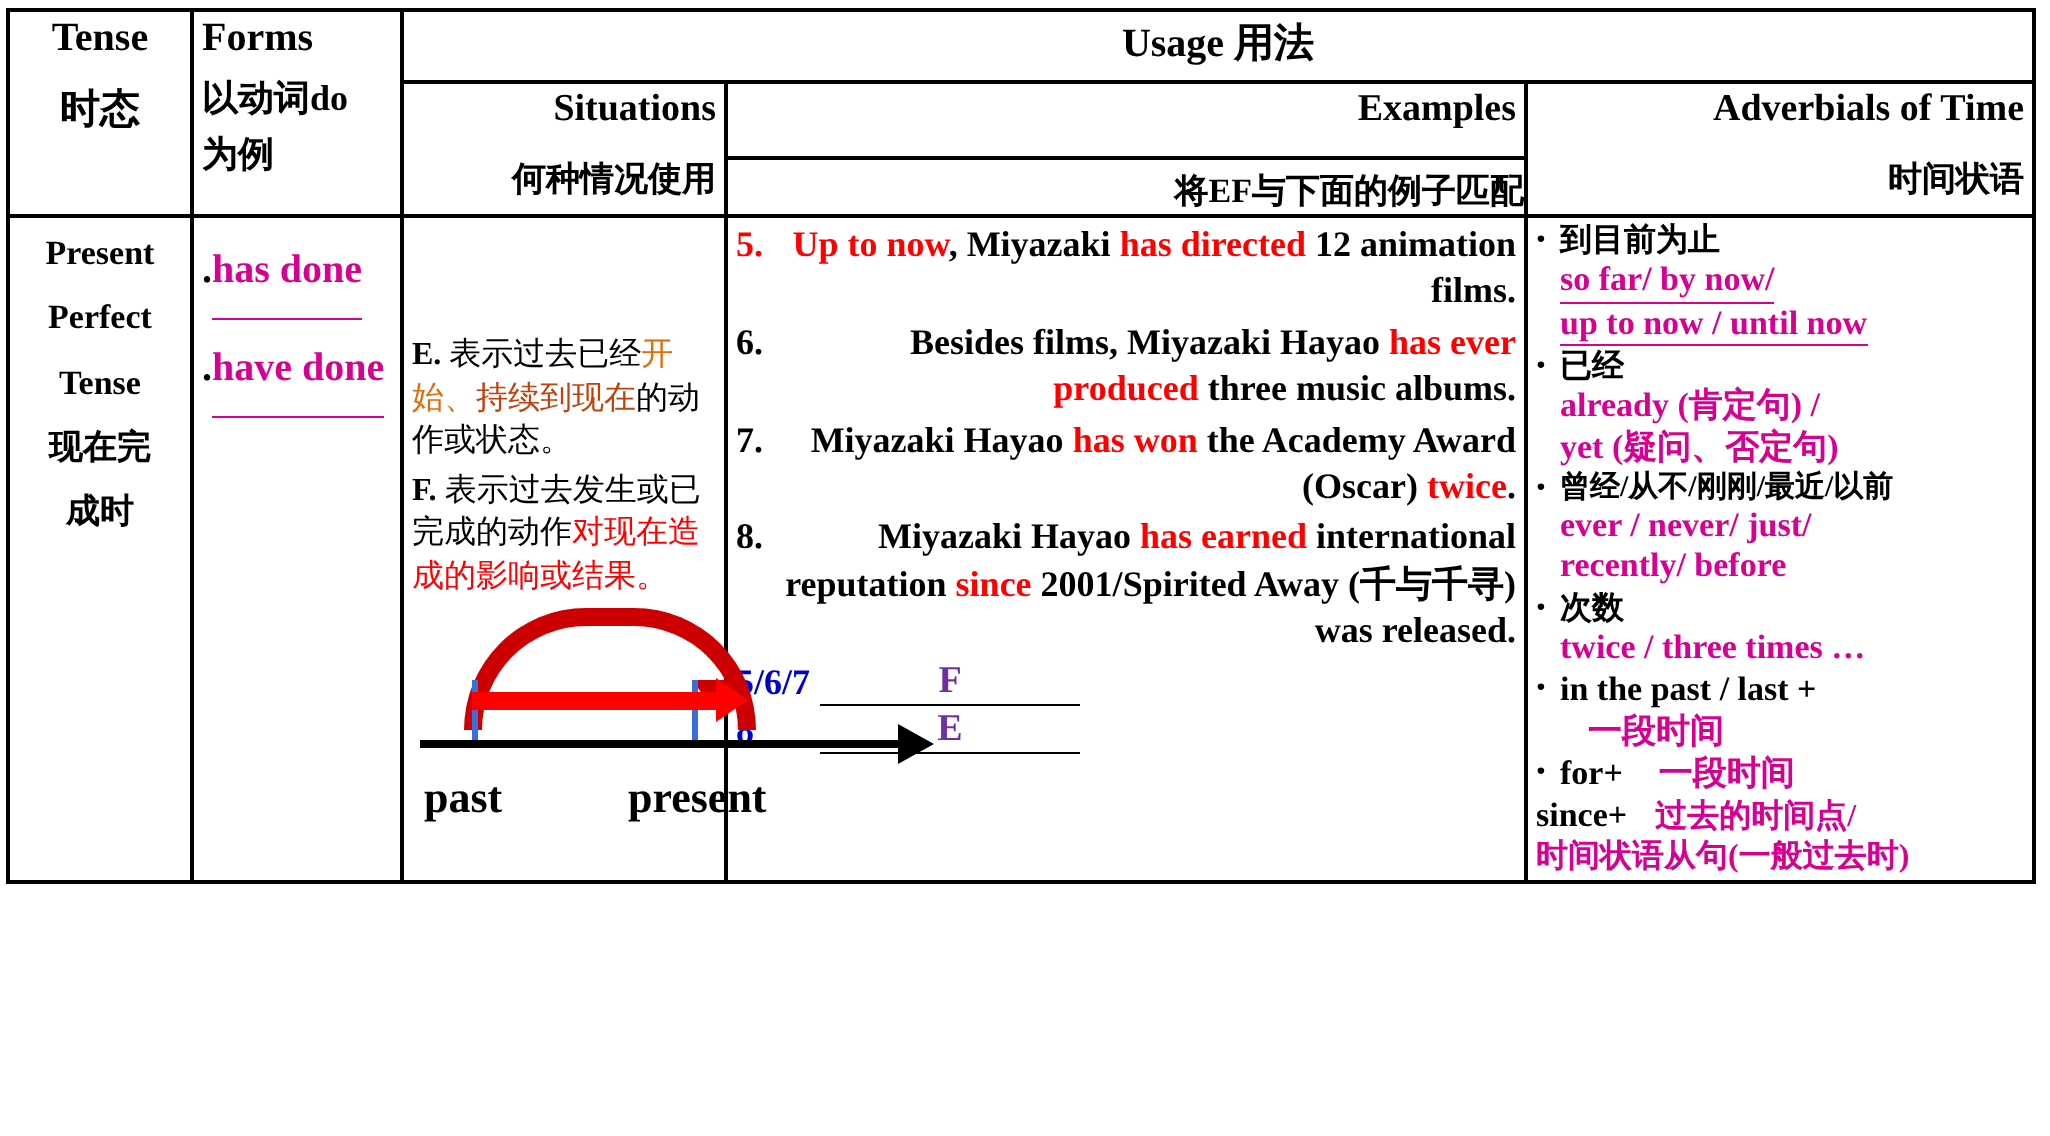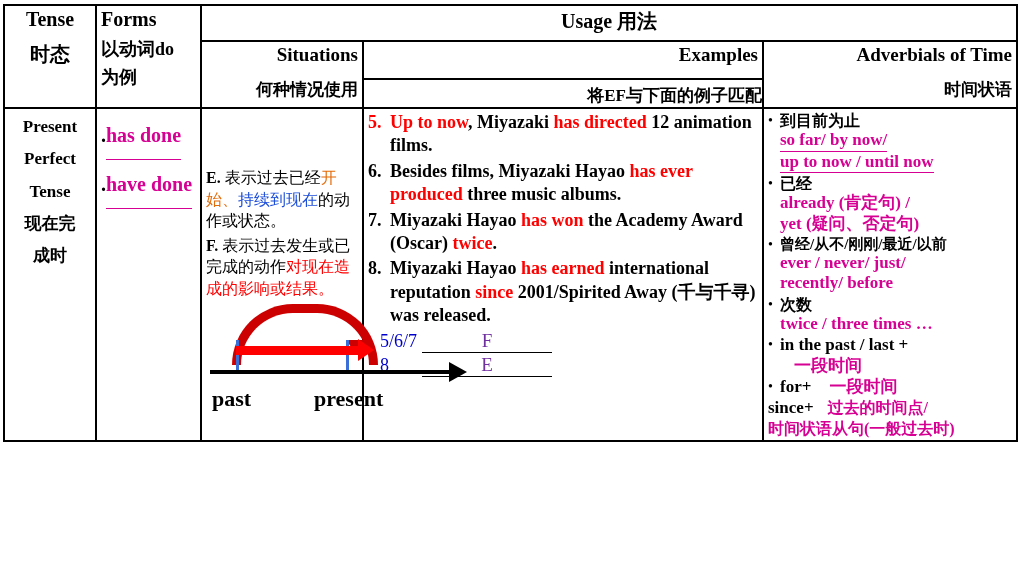--- a/index.html
+++ b/index.html
@@ -66,26 +66,26 @@
   .forms-cell .ul {
     border-bottom: 1.5px solid #d60093;
     display: inline-block;
   }
   .dot { color: #000; }
 
   .sit-cell { font-size: 16px; line-height: 1.35; position: relative; }
   .sit-cell b { font-weight: bold; }
   .orange { color: #e36c0a; }
   .red { color: #ff0000; }
-  .magenta { color: #1d4ed8; }
+  .magenta { color: #c2410c; }
 
   .ex-cell { font-size: 18px; font-weight: bold; line-height: 1.3; }
   .ex-item { margin-bottom: 2px; display: flex; }
   .ex-num { width: 22px; flex: 0 0 22px; }
-  .ex-body { flex: 1; }
+  .ex-body { flex: 1; text-align: right; }
   .italic { }
 
   .adv-cell { font-size: 17px; line-height: 1.2; }
   .adv-item { display: flex; margin-bottom: 1px; }
   .adv-bullet { width: 12px; flex: 0 0 12px; font-size: 14px; line-height: 1.4; }
   .adv-body { flex: 1; }
   .adv-cn { color: #000; font-weight: bold; font-size: 16px; }
   .adv-en { color: #d60093; font-weight: bold; font-size: 17px; }
   .adv-en-u { color: #d60093; font-weight: bold; font-size: 17px; border-bottom: 1.5px solid #d60093; display: inline-block; }
   .adv-blk { font-weight: bold; color: #000; font-size: 17px; }
@@ -160,21 +160,21 @@
   }
   .tl-label {
     position: absolute;
     top: 80px;
     font-weight: bold;
     font-size: 22px;
   }
   .tl-label.past { left: 6px; }
   .tl-label.present { left: 108px; }
 
-  .answers { font-size: 18px; font-weight: normal; color: #0000cc; margin-top: 2px; margin-left: 12px; }
+  .answers { font-size: 18px; font-weight: bold; color: #0000cc; margin-top: 2px; }
   .ans-row { display: flex; align-items: flex-end; margin-bottom: 1px; }
   .ans-key { width: 42px; flex: 0 0 42px; }
   .ans-line {
     flex: 0 0 130px;
     border-bottom: 1.5px solid #000;
     text-align: center;
     color: #7030a0;
     font-size: 19px;
     line-height: 1.1;
   }

